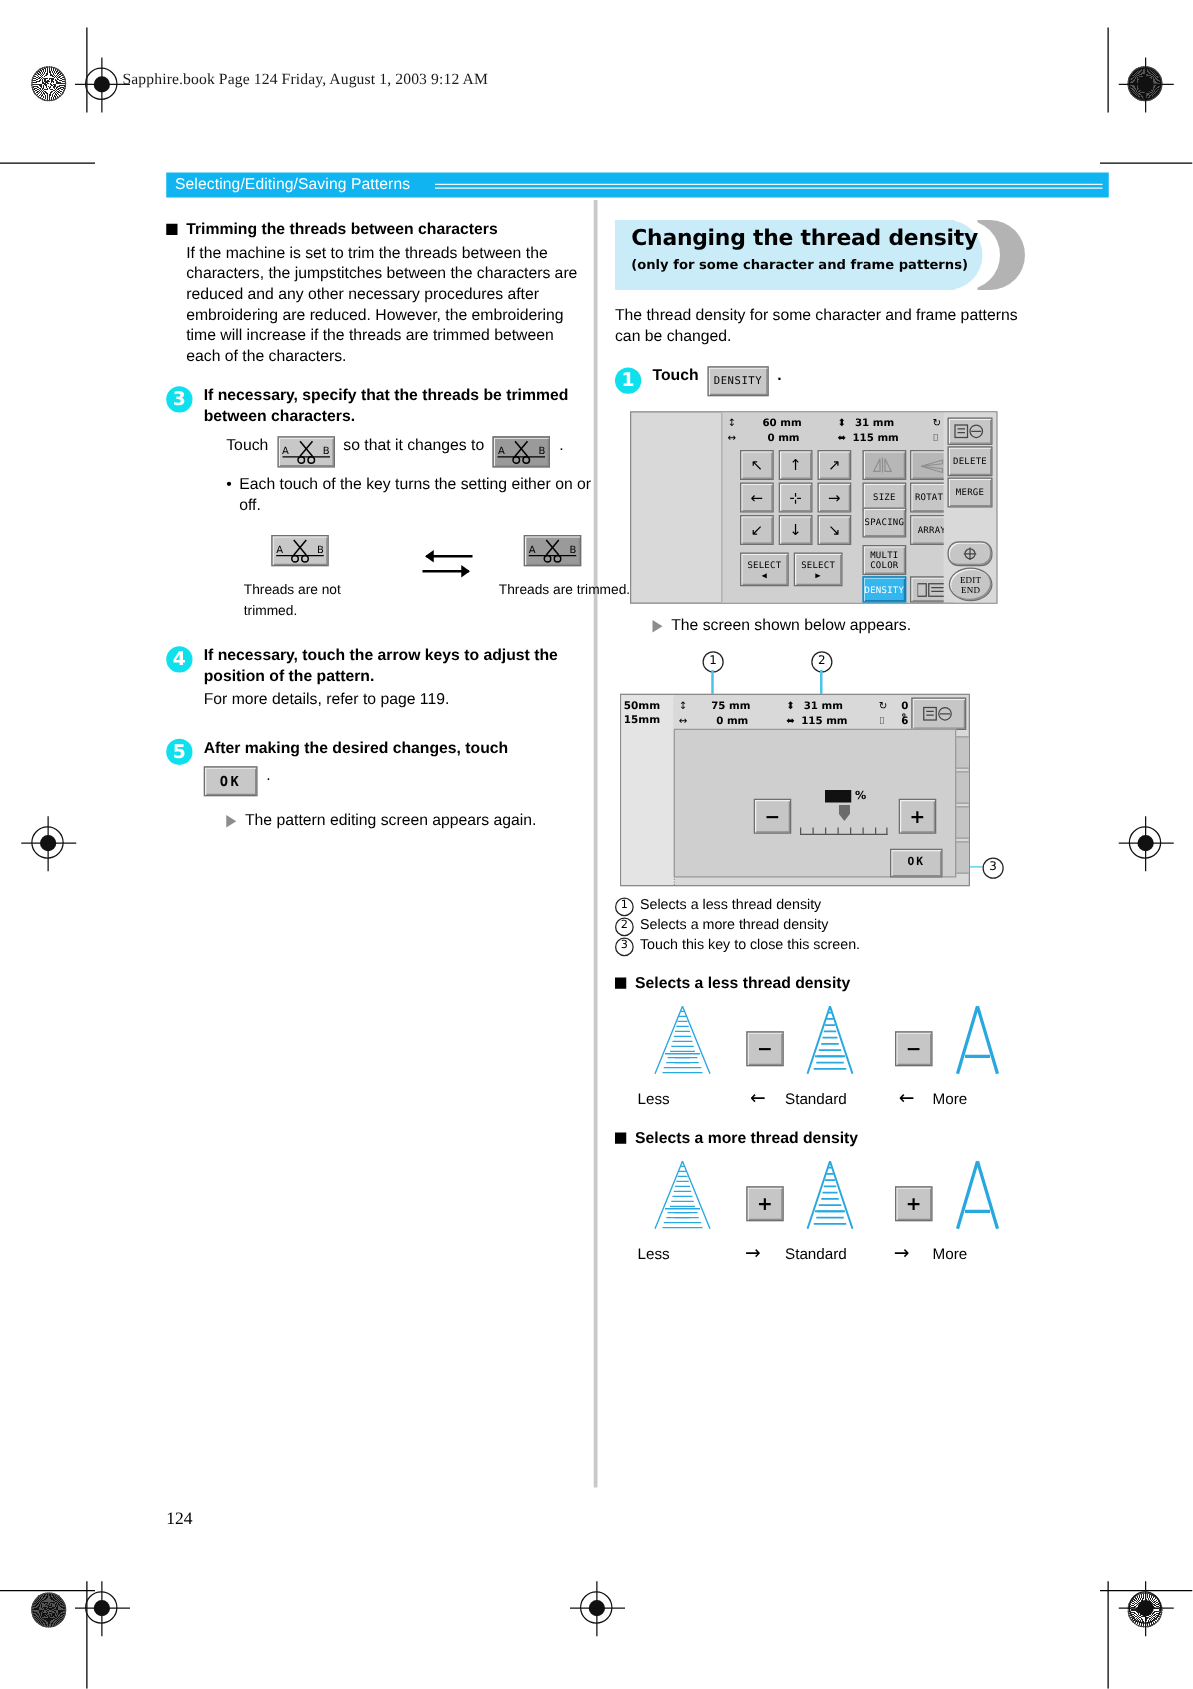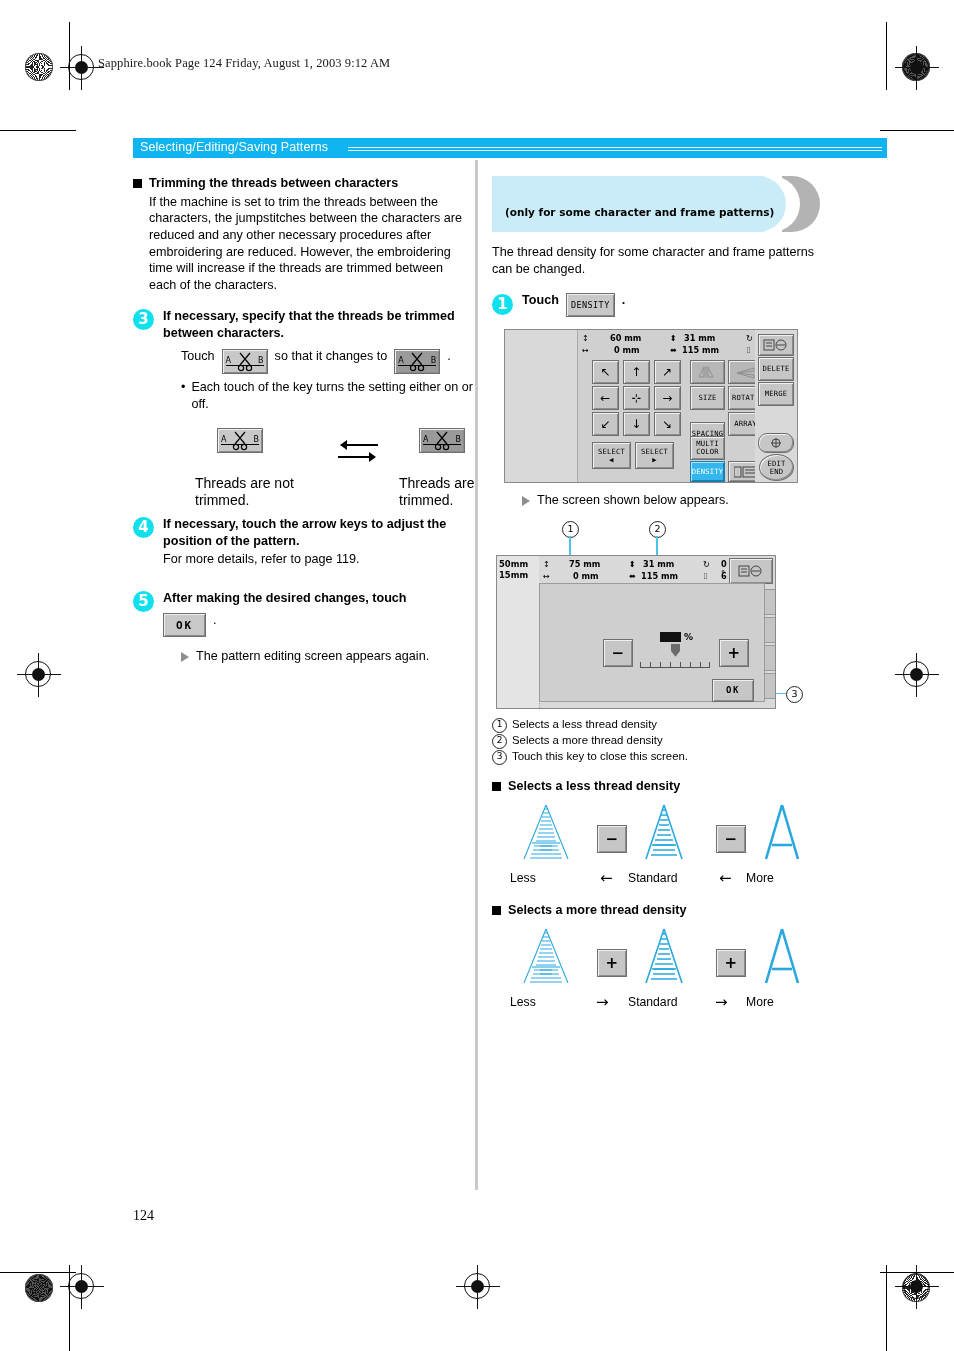--- a/index.html
+++ b/index.html
@@ -70,21 +70,21 @@
   .scissor{position:relative;width:42px;height:20px;}
   .scissor .lab{position:absolute;font-size:8px;font-family:"DejaVu Sans",sans-serif;top:4px;}
   .scissor .a{left:2px;} .scissor .b{right:2px;}
   .scissor .und{position:absolute;left:2px;right:2px;top:13px;height:1px;background:#000;}
   .scissor svg{position:absolute;left:13px;top:0px;}
 
   .inlinerow{display:flex;align-items:flex-start;gap:7px;font-size:12.6px;margin-top:6px;}
 
   .trimcompare{margin-top:16px;position:relative;height:70px;}
   .trimcompare .cell{position:absolute;text-align:left;}
-  .trimcompare .cap{font-size:14px;line-height:16.6px;margin-top:22px;}
+  .trimcompare .cap{font-size:11px;line-height:16.6px;margin-top:11px;}
   .swap{position:absolute;left:155px;top:10px;width:44px;height:26px;}
 
   
   .featwrap{position:relative;height:62px;}
   .feat-tab{position:absolute;left:0;top:0;width:272px;height:56px;background:#c9ecf8;}
   .feat-round1{position:absolute;left:262px;top:0;width:46px;height:56px;background:#fff;border-radius:0 46px 46px 0;}
   .feat-round1 i{position:absolute;inset:0;background:#c9ecf8;border-radius:0 46px 46px 0;right:14px;}
   .feat-round2{position:absolute;left:290px;top:0;width:38px;height:56px;background:#b3b3b3;border-radius:0 38px 38px 0;}
   .feat-title{position:absolute;left:13px;top:5px;font-size:17.5px;font-weight:bold;font-family:"DejaVu Sans",sans-serif;letter-spacing:-.2px;}
   .feat-sub{position:absolute;left:13px;top:30px;font-size:10.5px;font-weight:bold;font-family:"DejaVu Sans",sans-serif;}
@@ -100,21 +100,21 @@
   .lcd-info .r{position:absolute;left:0;right:0;height:12px;}
   .lcd-info .r1{top:0;} .lcd-info .r2{top:12px;}
   .lcd-info span{position:absolute;}
 
   .lk{position:absolute;background:#c6c6c6;border:1px solid #6f6f6f;
       box-shadow:inset 1px 1px 0 #f0f0f0, inset -1px -1px 0 #8d8d8d;
       display:flex;align-items:center;justify-content:center;
       font-family:"DejaVu Sans Mono",monospace;font-size:7.2px;letter-spacing:.2px;text-align:center;line-height:8px;}
   .lk.sel{background:#35b6ee;color:#fff;border-color:#1a7fae;box-shadow:inset 1px 1px 0 #a9e4ff, inset -1px -1px 0 #1a7fae;}
   .lk.dim{background:#b7b7b7;color:#8f8f8f;}
-  .lk.round{border-radius:50%;}
+  .lk.round{border-radius:50%;font-family:Liberation Serif, serif;}
   .lk.pill{border-radius:9px;}
   .arrowkey{font-size:12px;font-family:"DejaVu Sans",sans-serif;}
 
   
   .lcd2wrap{position:relative;margin-top:12px;height:190px;}
   .lcd2{position:absolute;left:4px;top:34px;width:278px;height:152px;background:#d9d9d9;border:1px solid #8a8a8a;}
   .l2-left{position:absolute;left:0;top:0;width:42px;height:100%;background:#e4e4e4;border-right:1px dotted #9a9a9a;}
   .l2-top{position:absolute;left:42px;top:0;right:46px;height:27px;background:#d9d9d9;}
   .l2-panel{position:absolute;left:42px;top:27px;right:10px;bottom:6px;background:#cfcfcf;border:1px solid #9b9b9b;}
   .l2-tabs{position:absolute;right:0;top:27px;width:10px;bottom:6px;}
@@ -344,20 +344,21 @@
 </div>
 
 <div class="col col-right">
 
   <div class="featwrap">
     <div class="feat-round2"></div>
     <div class="feat-round1">
         <i></i>
       </div>
     <div class="feat-tab"></div>
+    <div class="feat-title">Changing the thread density</div>
     <div class="feat-sub">(only for some character and frame patterns)</div>
   </div>
 
   <p class="body" style="margin-top:6px;">The thread density for some character and frame patterns can be changed.</p>
 
   <div class="step" style="margin-top:16px;">
     <div class="stepnum">1</div>
     <div class="stepbody">
       <div class="inlinerow" style="margin-top:0;font-weight:bold;">
         <span>Touch</span>
@@ -419,21 +420,21 @@
             <svg width="20" height="13" viewBox="0 0 20 13">
                 <g stroke="#8f8f8f" fill="none" stroke-width="1">
                   <path d="M1 7 L18 2 L18 5 Z"></path>
                   <path d="M1 7 L18 12 L18 9 Z"></path>
                 </g>
               </svg>
           </div>
 
           <div class="lk" style="left:112px;top:56px;width:33px;height:22px;">SIZE</div>
           <div class="lk" style="left:150px;top:56px;width:33px;height:22px;">ROTATE</div>
-          <div class="lk" style="left:112px;top:92px;width:33px;height:22px;">SPACING</div>
+          <div class="lk" style="left:112px;top:76px;width:33px;height:22px;">SPACING</div>
           <div class="lk" style="left:150px;top:82px;width:33px;height:22px;">ARRAY</div>
           <div class="lk" style="left:112px;top:106px;width:33px;height:22px;">MULTI COLOR</div>
           <div class="lk sel" style="left:112px;top:131px;width:33px;height:19px;">DENSITY</div>
           <div class="lk" style="left:150px;top:131px;width:33px;height:19px;">
             <svg width="24" height="12" viewBox="0 0 24 12">
                 <g stroke="#444" fill="none" stroke-width="1">
               <rect x="0" y="1" width="7" height="10"></rect>
                   <rect x="9" y="1" width="14" height="10"></rect>
               <path d="M11 4 h10 M11 7 h10"></path>
                 </g>

